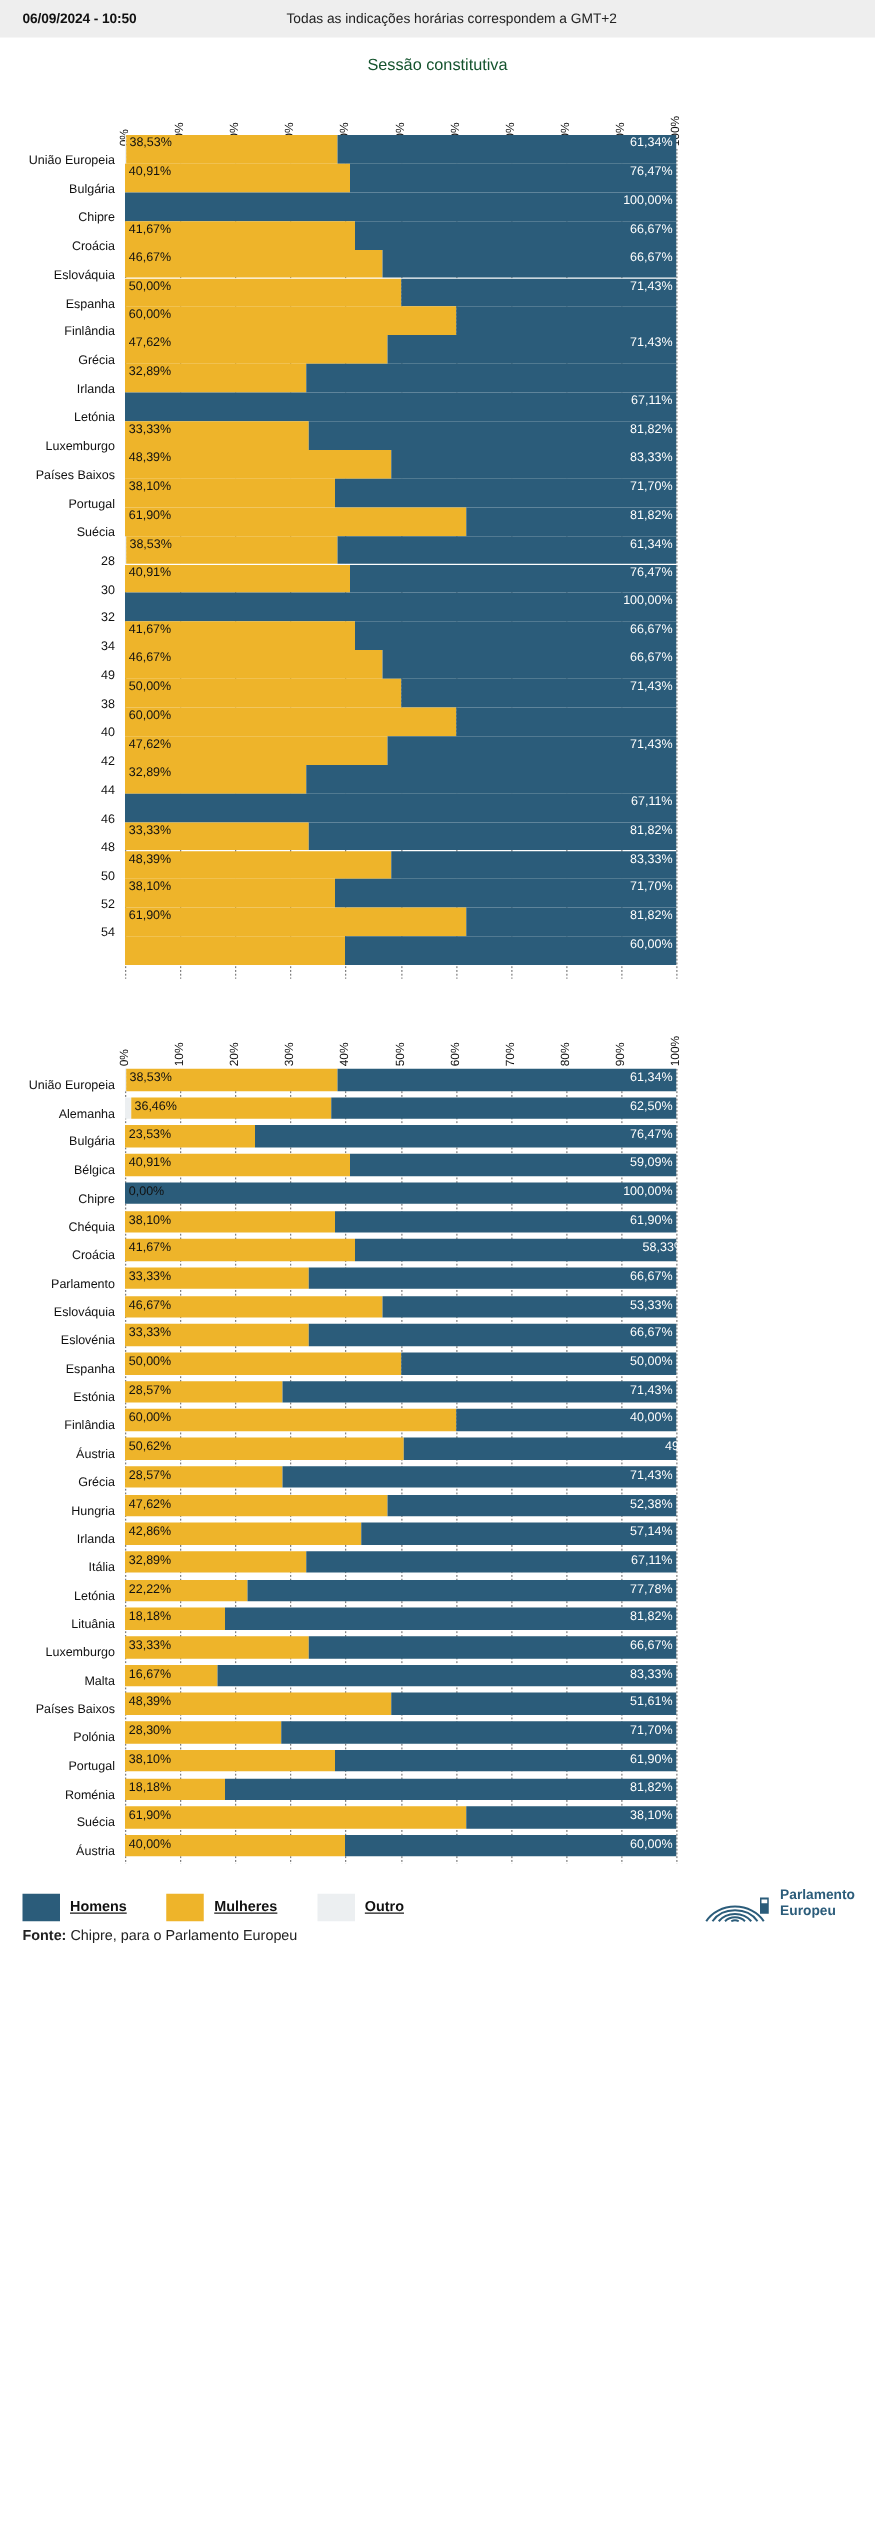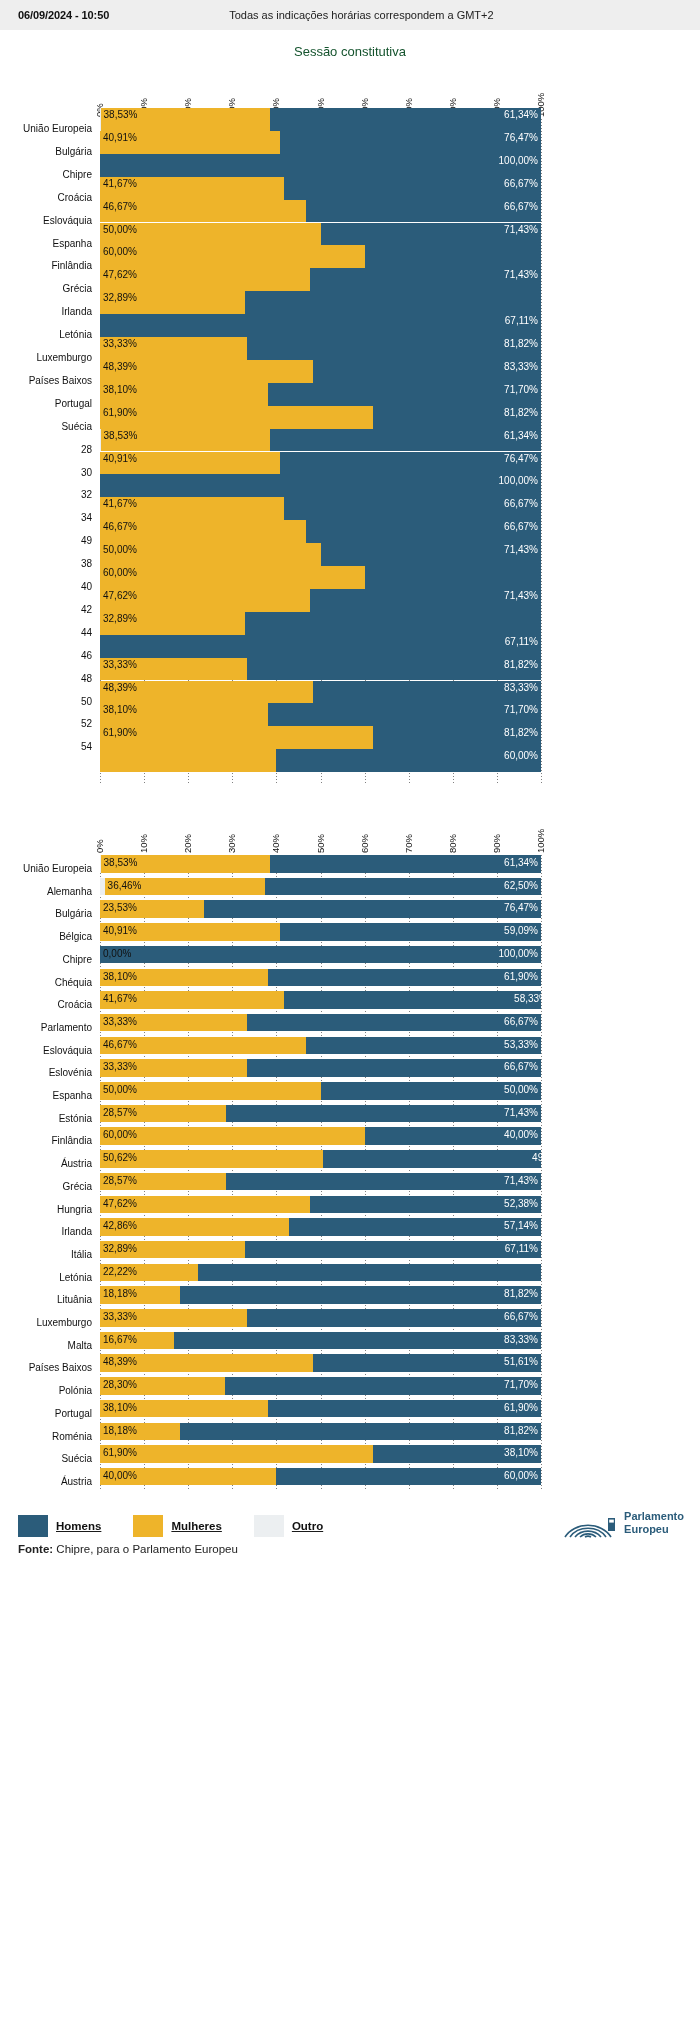--- a/index.html
+++ b/index.html
@@ -368,20 +368,21 @@
         <div class="vlab right" style="left: 0px; width: 538px; text-align: right; top: 365.2px;">57,14%</div>
         <div class="bl" style="left: 0px; width: 92px; top: 393.9px;">Itália</div>
         <div class="seg f" style="left: 100px; width: 145.045px; top: 385.9px; height: 17.5px; position: absolute;"></div>
         <div class="seg m" style="left: 245.045px; width: 295.955px; top: 385.9px; height: 17.5px; position: absolute;"></div>
         <div class="vlab" style="left: 103px; top: 387.9px;">32,89%</div>
         <div class="vlab right" style="left: 0px; width: 538px; text-align: right; top: 387.9px;">67,11%</div>
         <div class="bl" style="left: 0px; width: 92px; top: 416.6px;">Letónia</div>
         <div class="seg f" style="left: 100px; width: 97.9902px; top: 408.6px; height: 17.5px; position: absolute;"></div>
         <div class="seg m" style="left: 197.99px; width: 343.01px; top: 408.6px; height: 17.5px; position: absolute;"></div>
         <div class="vlab" style="left: 103px; top: 410.6px;">22,22%</div>
+        <div class="vlab right" style="left: 0px; width: 538px; text-align: right; top: 410.6px;">77,78%</div>
         <div class="bl" style="left: 0px; width: 92px; top: 439.3px;">Lituânia</div>
         <div class="seg f" style="left: 100px; width: 80.1738px; top: 431.3px; height: 17.5px; position: absolute;"></div>
         <div class="seg m" style="left: 180.174px; width: 360.826px; top: 431.3px; height: 17.5px; position: absolute;"></div>
         <div class="vlab" style="left: 103px; top: 433.3px;">18,18%</div>
         <div class="vlab right" style="left: 0px; width: 538px; text-align: right; top: 433.3px;">81,82%</div>
         <div class="bl" style="left: 0px; width: 92px; top: 462px;">Luxemburgo</div>
         <div class="seg f" style="left: 100px; width: 146.985px; top: 454px; height: 17.5px; position: absolute;"></div>
         <div class="seg m" style="left: 246.985px; width: 294.015px; top: 454px; height: 17.5px; position: absolute;"></div>
         <div class="vlab" style="left: 103px; top: 456px;">33,33%</div>
         <div class="vlab right" style="left: 0px; width: 538px; text-align: right; top: 456px;">66,67%</div>

